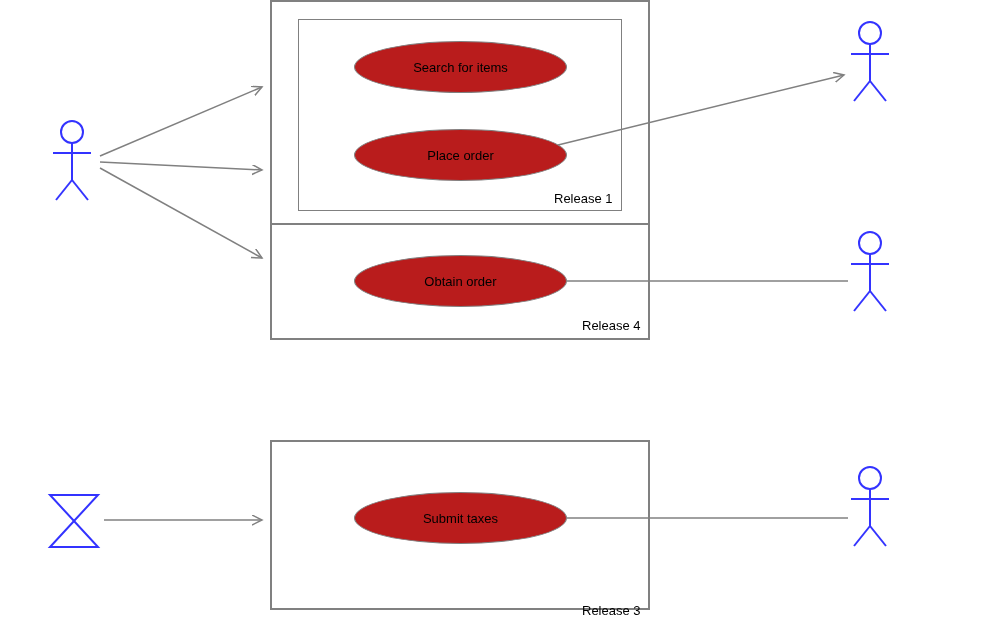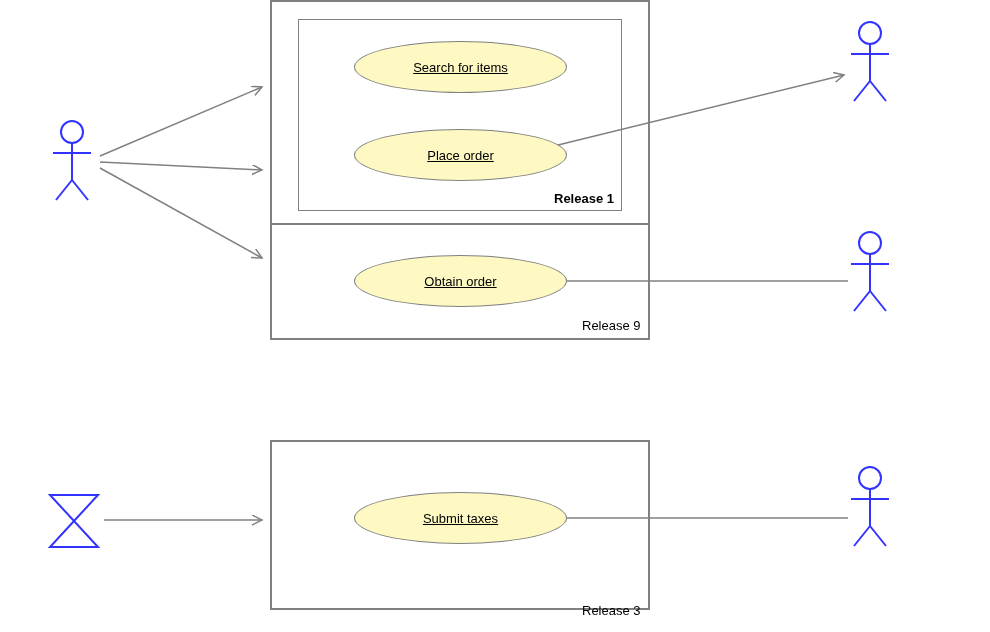--- a/index.html
+++ b/index.html
@@ -22,23 +22,22 @@
       border: 1.5px solid #808080;
       background: #fff;
     }
     .usecase {
       position: absolute;
       border: 1.5px solid #808080;
       border-radius: 50%;
       display: flex;
       align-items: center;
       justify-content: center;
-      background: #fef9c3;
+      background: #b91c1c;
       text-align: center;
-      text-decoration: underline;
     }
     .label {
       position: absolute;
       font-size: 13px;
     }
     svg.overlay {
       position: absolute;
       top: 0;
       left: 0;
       width: 990px;
@@ -54,29 +53,29 @@
 <div class="inner-container" style="left:298px; top:19px; width:324px; height:192px;"></div>
 
 <div class="usecase" style="left:354px; top:41px; width:213px; height:52px;">
   <span>Search for items</span>
 </div>
 
 <div class="usecase" style="left:354px; top:129px; width:213px; height:52px;">
   <span>Place order</span>
 </div>
 
-<div class="label" style="left:554px; top:191px;font-weight:bold;">Release 1</div>
+<div class="label" style="left:554px; top:191px;">Release 1</div>
 
 <div style="position:absolute; left:272px; top:223px; width:376px; height:2px; background:#808080;"></div>
 
 <div class="usecase" style="left:354px; top:255px; width:213px; height:52px;">
   <span>Obtain order</span>
 </div>
 
-<div class="label" style="left:582px; top:318px;">Release 9</div>
+<div class="label" style="left:582px; top:318px;">Release 4</div>
 
 <div class="container" style="left:270px; top:440px; width:380px; height:170px;"></div>
 
 <div class="usecase" style="left:354px; top:492px; width:213px; height:52px;">
   <span>Submit taxes</span>
 </div>
 
 <div class="label" style="left:582px; top:603px;">Release 3</div>
 
 <svg class="overlay" viewBox="0 0 990 632">

